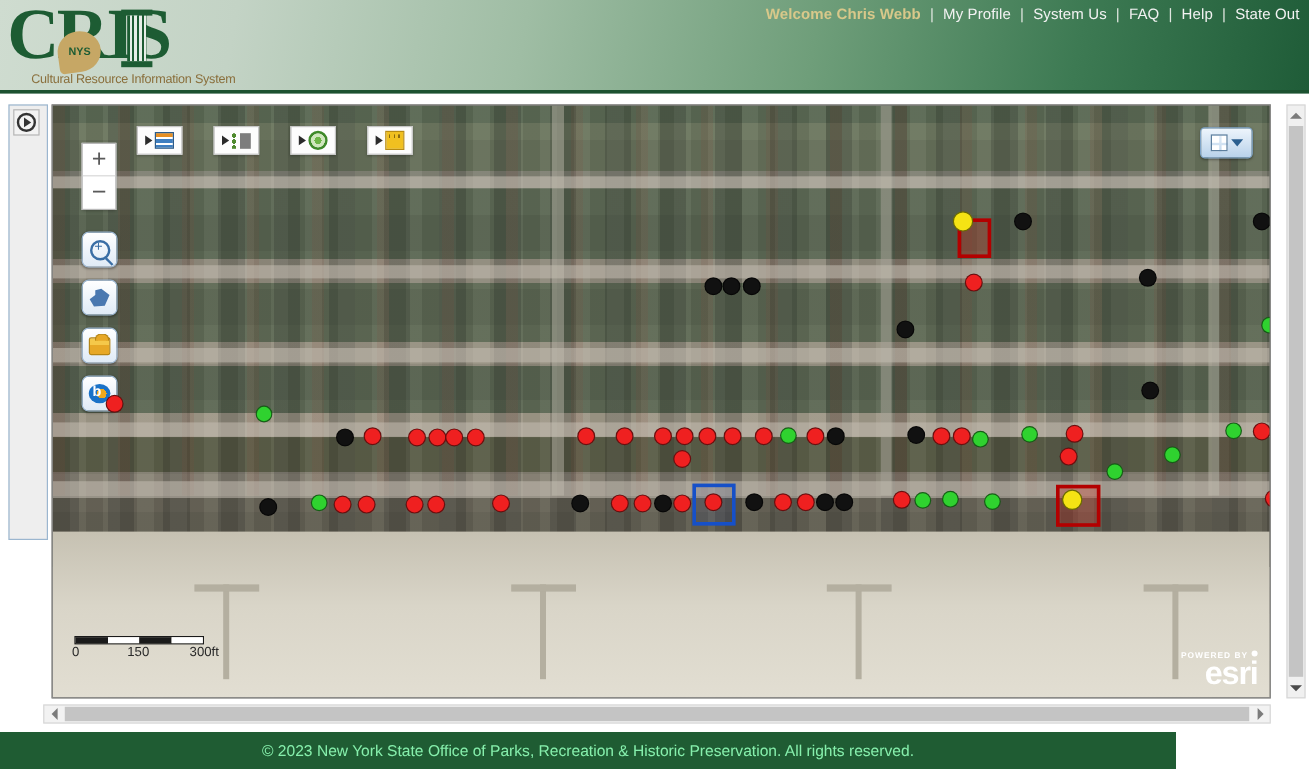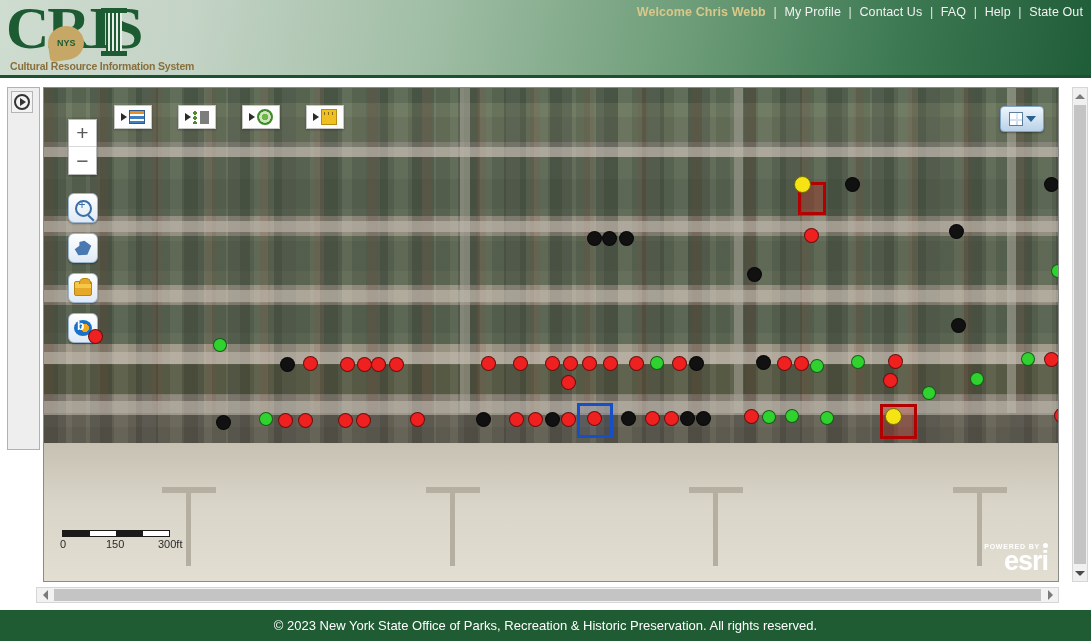--- a/index.html
+++ b/index.html
@@ -54,22 +54,22 @@
   .logo .column .cap, .logo .column .base {
     position: absolute; left: 0; width: 26px; height: 5px; background: #1d5c33;
   }
   .logo .column .cap { top: 0; }
   .logo .column .base { bottom: 0; }
   .logo .column .shaft {
     position: absolute; left: 5px; top: 5px; width: 16px; bottom: 5px;
     background: repeating-linear-gradient(90deg,#1d5c33 0 2px,#e7eee8 2px 4px);
   }
   .logo .tagline {
-    position: absolute; left: 4px; top: 58px;
-    font-size: 10.5px; font-weight: bold; color: #8a6f3c;
+    position: absolute; left: 20px; top: 58px;
+    font-size: 10.5px; font-weight: normal; color: #8a6f3c;
     letter-spacing: -.2px; white-space: nowrap;
   }
 
   .mainnav { position: absolute; left: 186px; top: 28px; height: 30px; }
   .navitem {
     display: inline-block; vertical-align: middle;
     font-size: 19px; font-weight: bold; color: #1d5c33;
     letter-spacing: .6px; margin-right: 26px; cursor: pointer;
     text-shadow: 0 1px 0 rgba(255,255,255,.55);
   }
@@ -261,38 +261,38 @@
   .hscroll .arrow { position: absolute; top: 0; width: 16px; height: 100%; display: flex; align-items: center; justify-content: center; }
   .hscroll .arrow.l { left: 0; } .hscroll .arrow.r { right: 0; }
   .hscroll .thumb { position: absolute; left: 17px; right: 17px; top: 1px; bottom: 1px; background: #c4c4c4; }
   .tri-up { width:0;height:0;border-bottom:5px solid #7b7b7b;border-left:5px solid transparent;border-right:5px solid transparent; }
   .tri-down { width:0;height:0;border-top:5px solid #4a4a4a;border-left:5px solid transparent;border-right:5px solid transparent; }
   .tri-left { width:0;height:0;border-right:5px solid #7b7b7b;border-top:5px solid transparent;border-bottom:5px solid transparent; }
   .tri-right { width:0;height:0;border-left:5px solid #7b7b7b;border-top:5px solid transparent;border-bottom:5px solid transparent; }
 
   
   .footer {
-    position: absolute; left: 0; bottom: 0; width: 1091px; height: 31px;
-    background: #1f5c33; color: #ffffff; font-size: 13px;
+    position: absolute; left: 0; bottom: 0; width: 980px; height: 31px;
+    background: #1f5c33; color: #86efac; font-size: 13px;
     display: flex; align-items: center; justify-content: center;
   }
 </style>
 </head>
 <body>
 
 <div id="app">
 
   <div class="header">
 
     <div class="userbar">
       <span class="welcome">Welcome Chris Webb</span>
       <span class="sep">|</span>
       <a href="#">My Profile</a>
       <span class="sep">|</span>
-      <a href="#">Contact Us</a>
+      <a href="#">System Us</a>
       <span class="sep">|</span>
       <a href="#">FAQ</a>
       <span class="sep">|</span>
       <a href="#">Help</a>
       <span class="sep">|</span>
       <a href="#">State Out</a>
     </div>
 
     <div class="logo">
       <div class="wordmark">CRIS</div>

